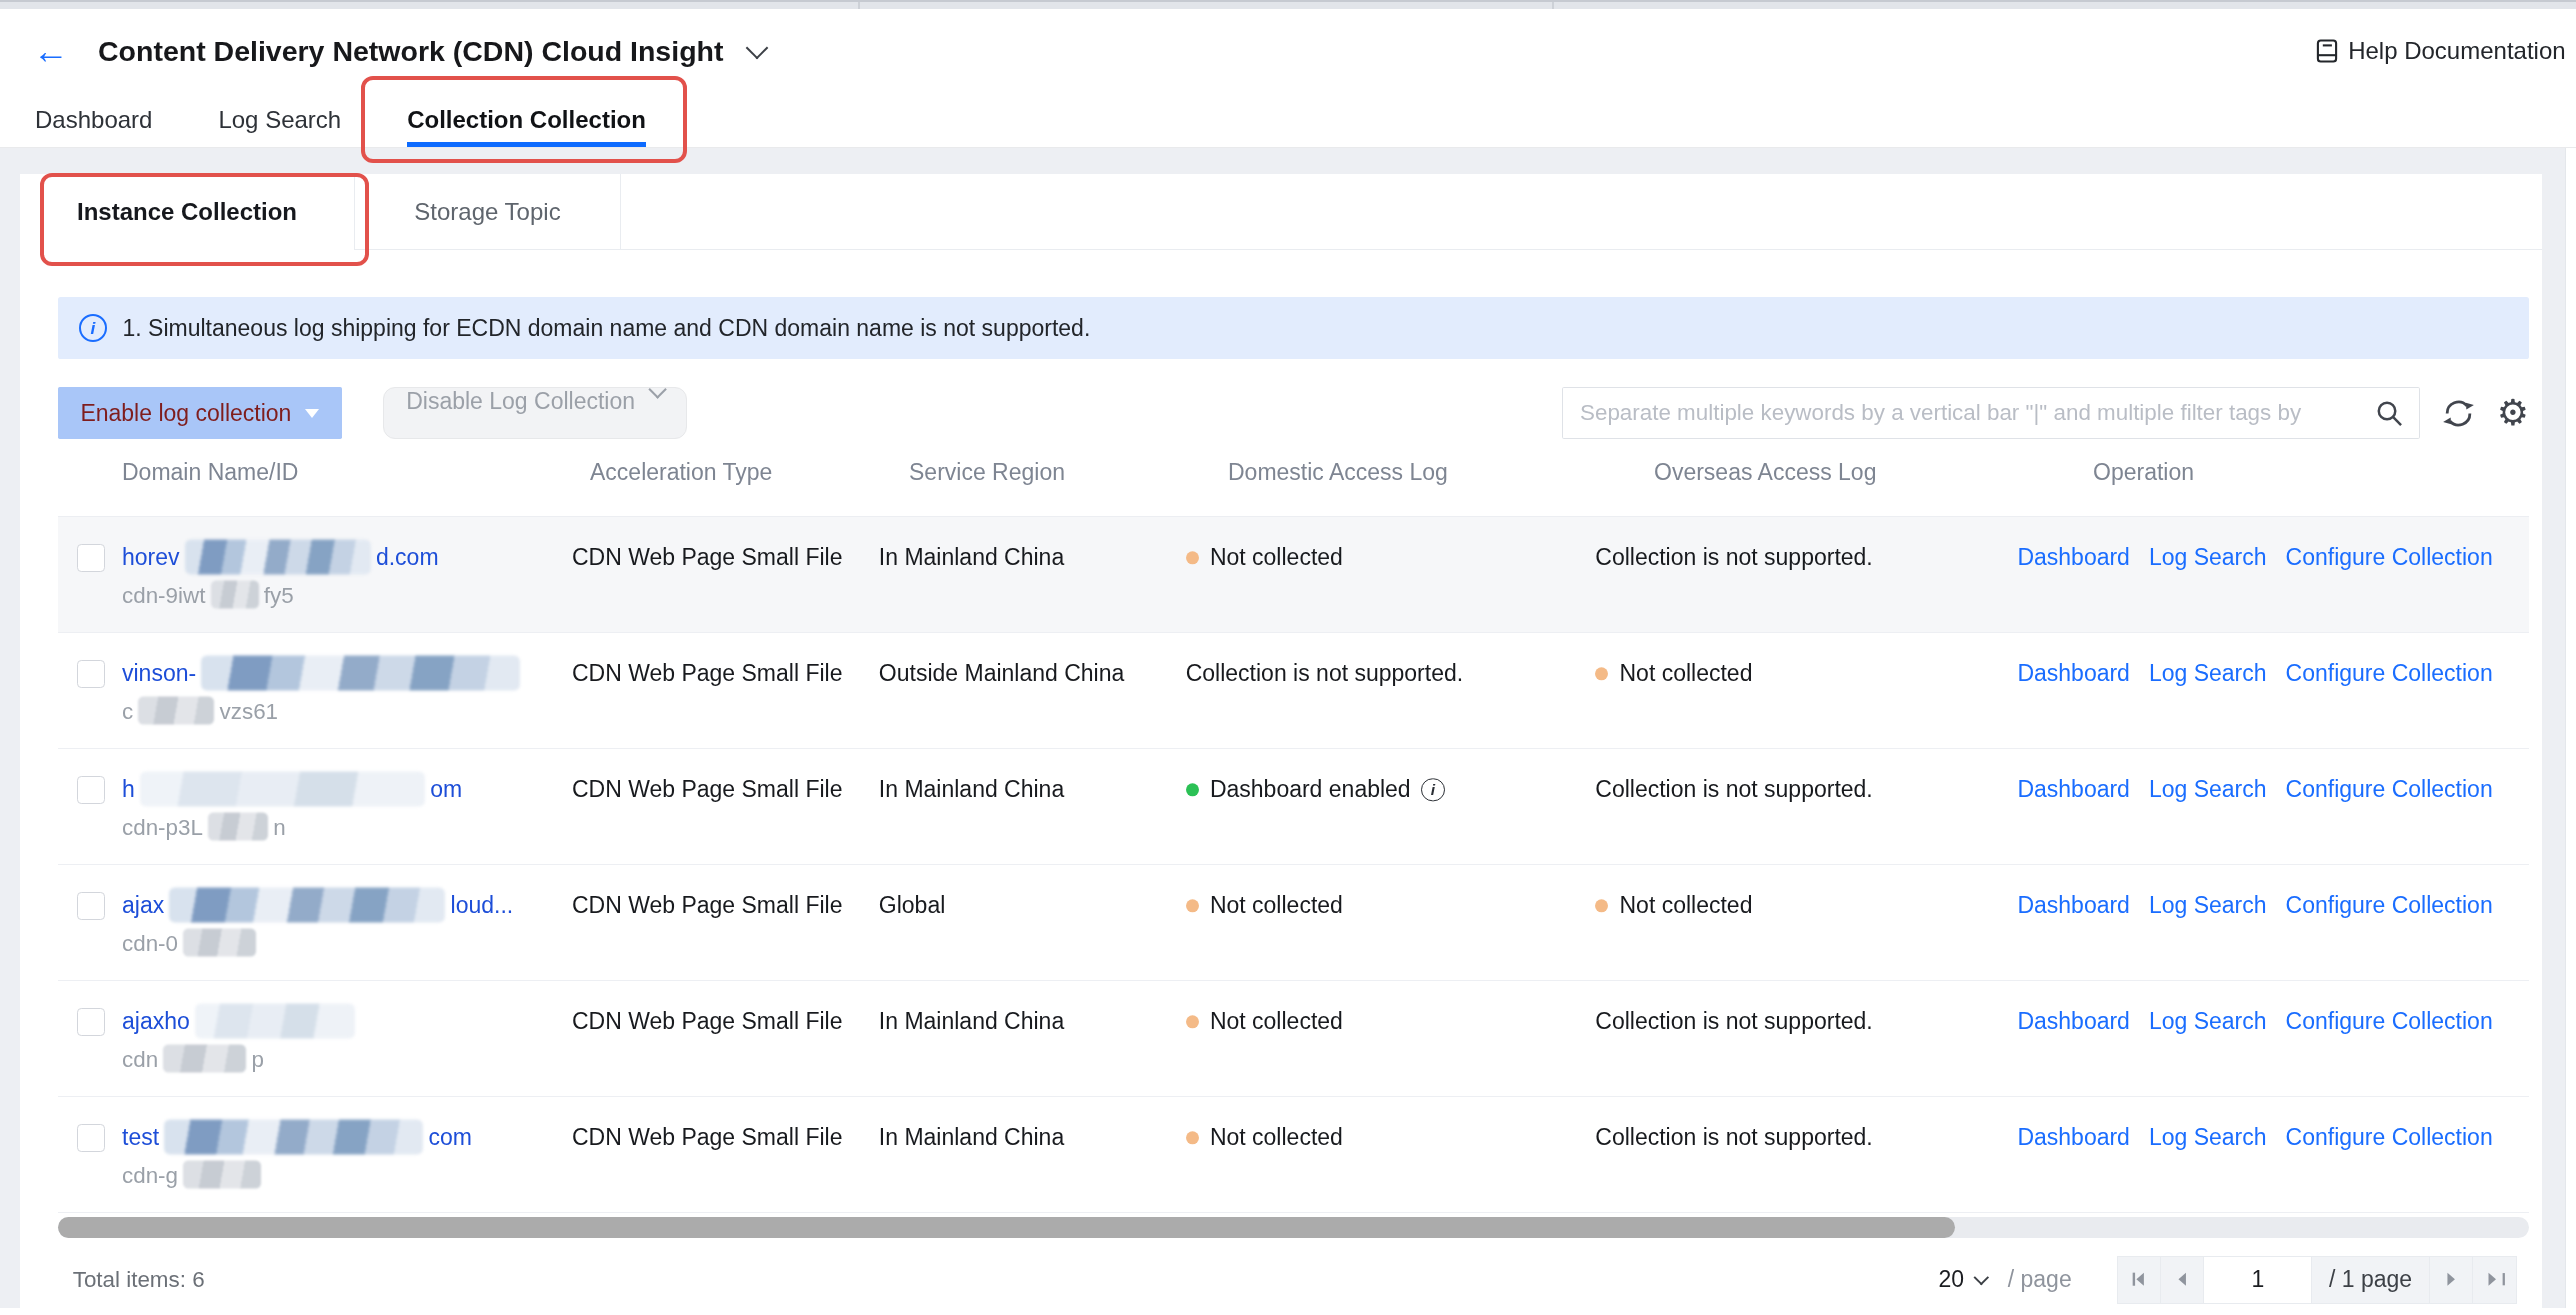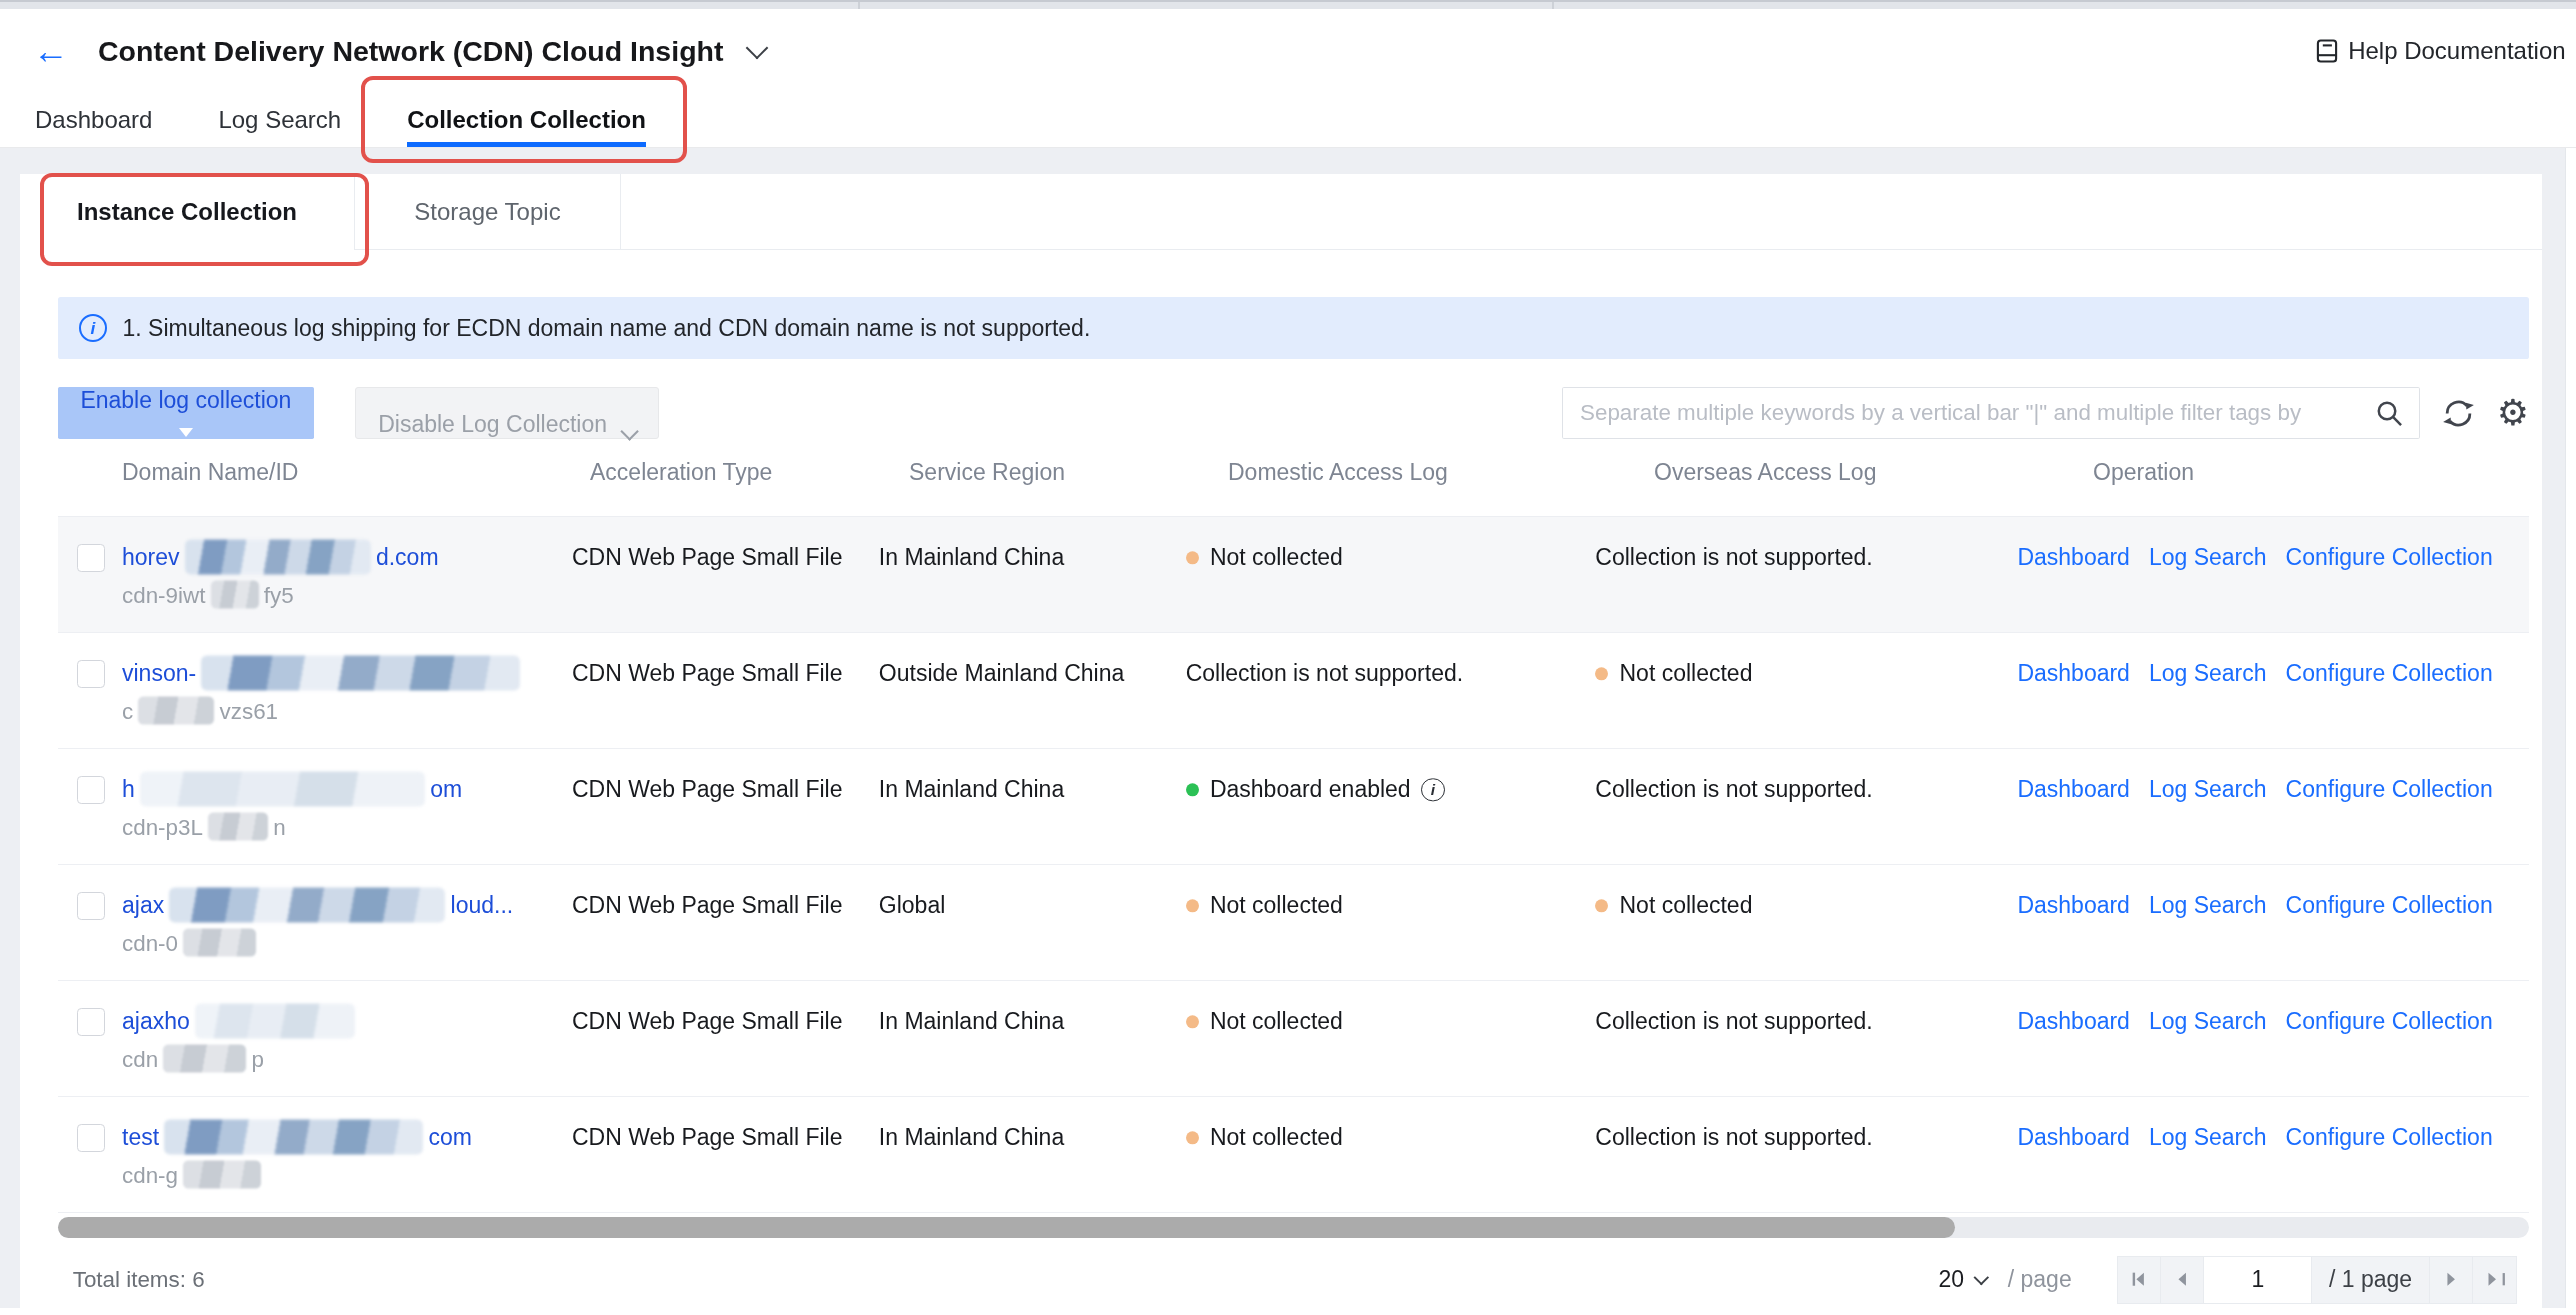--- a/index.html
+++ b/index.html
@@ -39,23 +39,23 @@
 
   
   .banner{height:62px;background:#e2ecfd;border-radius:2.6px;display:flex;align-items:center;padding-left:21px;margin-top:47px;}
   .info-circle{display:inline-block;border-radius:50%;text-align:center;font-weight:700;font-style:italic;}
   .info-circle.blue{width:24px;height:24px;line-height:24px;border:2.6px solid #1a6dff;color:#1a6dff;font-size:17.3px;}
   .info-circle.dark{width:21.6px;height:21.6px;line-height:21.6px;border:1.7px solid #2a2e34;color:#2a2e34;font-size:15.5px;margin-left:10.4px;vertical-align:middle;transform:translateY(-1.7px);cursor:pointer;}
   .banner-text{font-size:23px;color:#22252a;margin-left:15.5px;}
 
   
   .toolbar{margin-top:27px;height:54px;display:flex;align-items:center;position:relative;}
-  .btn-enable{height:52px;background:#a9c6f8;color:#1d4ed8;font-size:23px;border:none;border-radius:1.7px;padding:0 22.4px;display:flex;align-items:center;gap:14px;cursor:default;flex-direction:column;}
+  .btn-enable{height:52px;background:#a9c6f8;color:#7f1d1d;font-size:23px;border:none;border-radius:1.7px;padding:0 22.4px;display:flex;align-items:center;gap:14px;cursor:default;}
   .caret-down{width:0;height:0;border-left:7.8px solid transparent;border-right:7.8px solid transparent;border-top:9.5px solid #fff;}
-  .btn-disable{height:52px;margin-left:41px;background:#f2f3f5;border:1.7px solid #e7e8ea;color:#9ba0a8;font-size:23px;border-radius:3px;padding:0 22.4px;display:flex;align-items:flex-end;gap:15.5px;box-sizing:border-box;cursor:default;}
+  .btn-disable{height:52px;margin-left:41px;background:#f2f3f5;border:1.7px solid #e7e8ea;color:#9ba0a8;font-size:23px;border-radius:12px;padding:0 22.4px;display:flex;align-items:flex-start;gap:15.5px;box-sizing:border-box;cursor:default;}
   .chev{display:inline-block;width:11.2px;height:11.2px;border-right:2.6px solid currentColor;border-bottom:2.6px solid currentColor;transform:rotate(45deg);margin-top:-5.2px;}
   .search-area{position:absolute;right:0;top:0;height:54px;display:flex;align-items:center;}
   .search-box{position:relative;}
   .search-input{width:858px;height:52px;box-sizing:border-box;border:1.7px solid #dfe2e7;border-radius:1.7px;padding:0 66px 0 17.3px;font-size:22.4px;color:#33363b;background:#fff;outline:none;}
   .search-input::placeholder{color:#b9bdc5;}
   .search-icon-svg{position:absolute;right:14px;top:9.5px;cursor:pointer;}
   .icon-btn{margin-left:21px;cursor:pointer;display:flex;align-items:center;}
   .gear-glyph{font-size:36px;color:#41454d;line-height:36px;font-family:"DejaVu Sans",sans-serif;}
 
   

